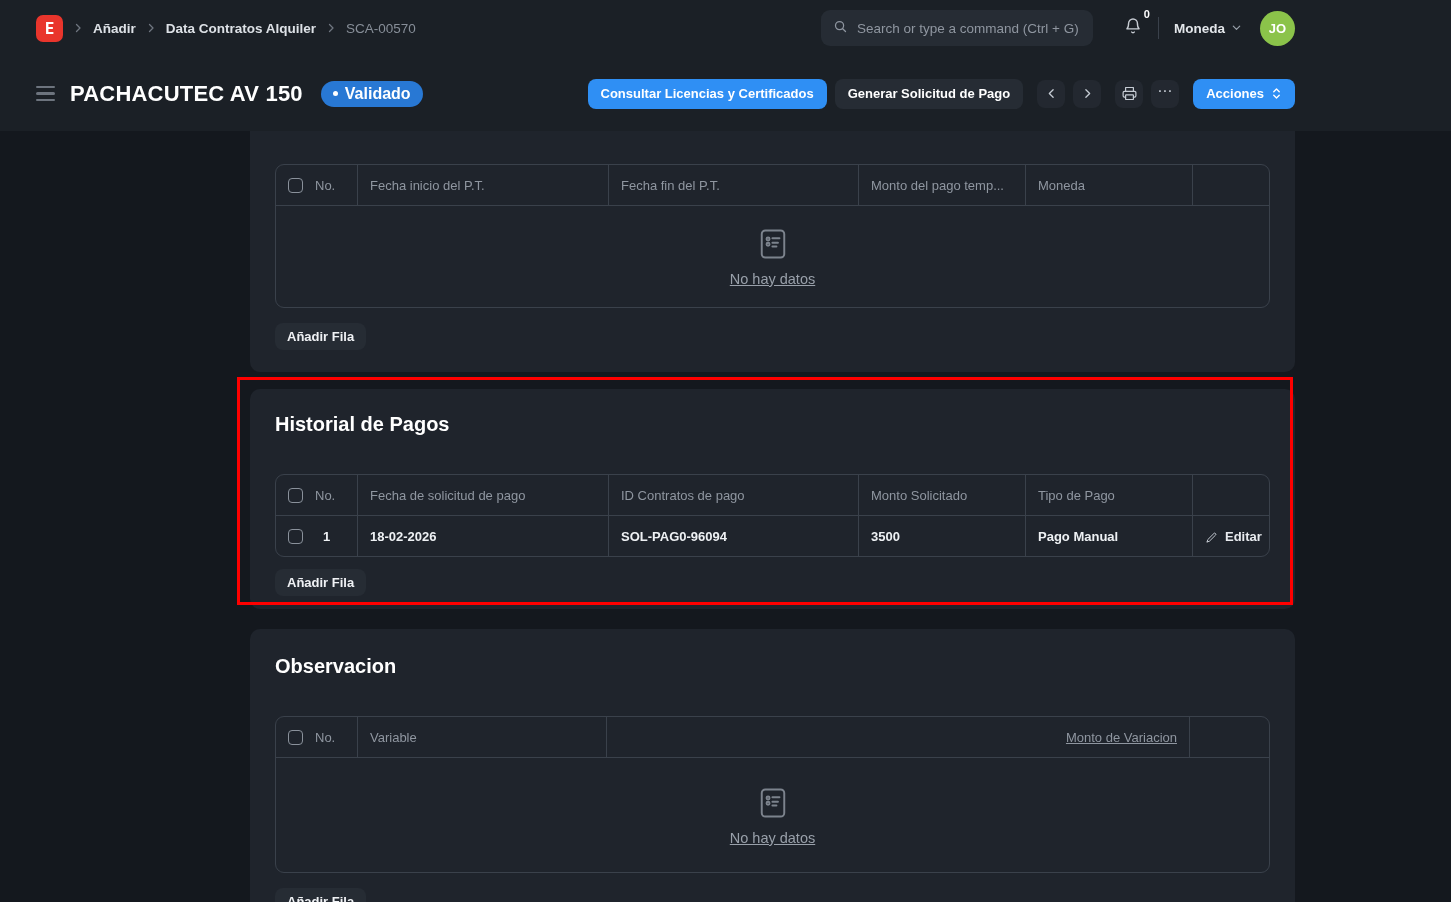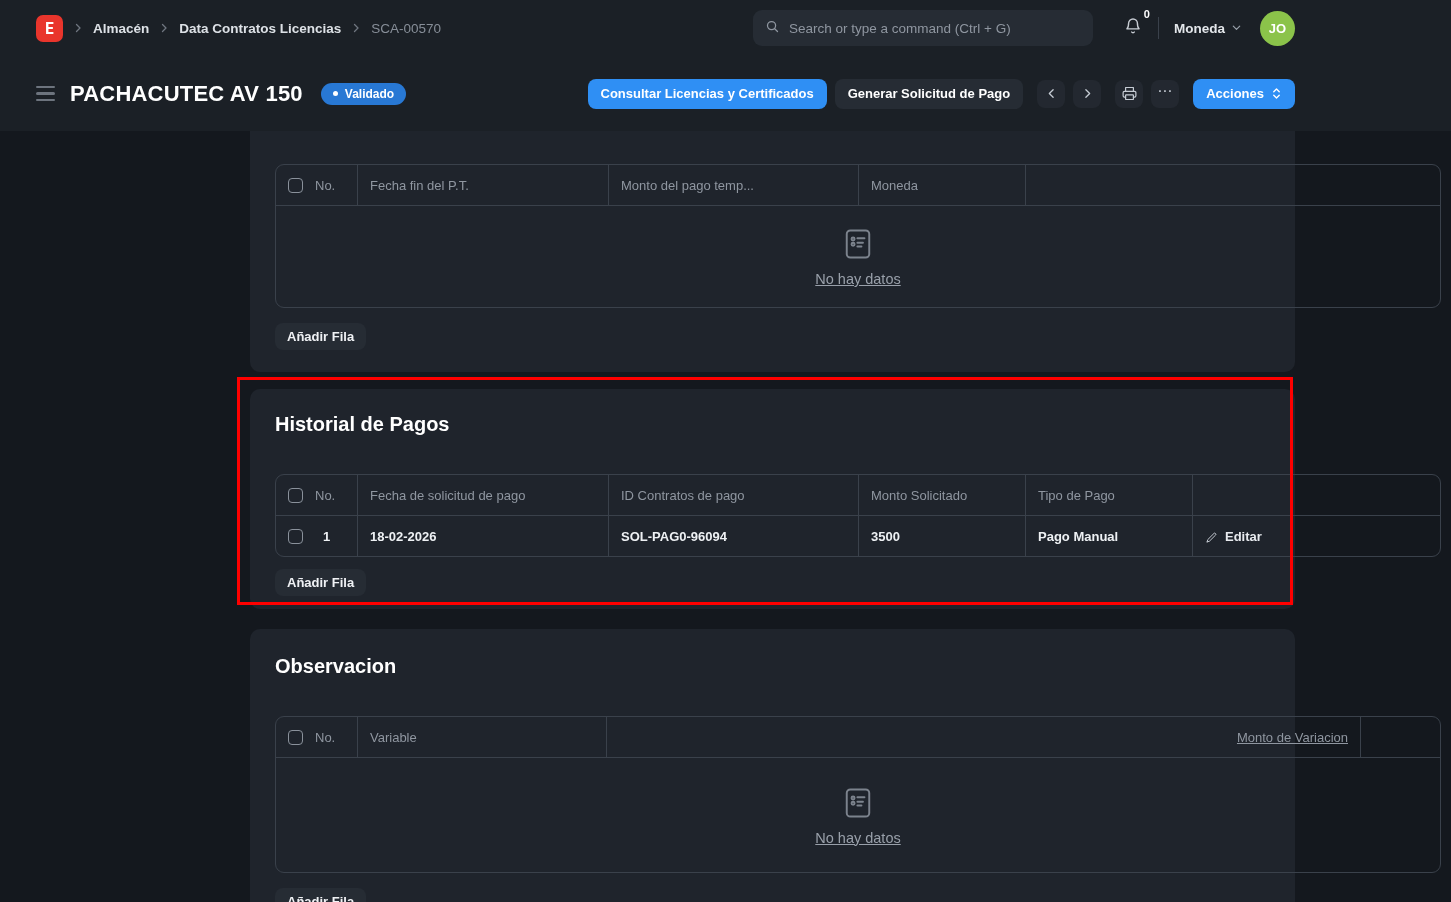--- a/index.html
+++ b/index.html
@@ -18,21 +18,21 @@
   .bar-inner{width:1259px; margin-left:36px; display:flex; align-items:center; height:100%;}
 
   
   .topbar{height:56px; background:var(--bar);}
   .logo{width:27px; height:27px; border-radius:7px; background:var(--logo-red,#e9352c);
         display:flex; align-items:center; justify-content:center; cursor:pointer; flex:0 0 auto;}
   .logo span{color:#fff; font-weight:bold; font-size:16px; font-family:"DejaVu Sans Mono",monospace;}
   .crumb-sep{display:flex; align-items:center; margin:0 9px; flex:0 0 auto;}
   .crumb{font-size:13.5px; font-weight:bold; color:#dde1e6; text-decoration:none; white-space:nowrap; cursor:pointer;}
   .crumb.current{color:#878e98; font-weight:normal; cursor:default;}
-  .search{margin-left:auto; width:340px; height:36px; background:var(--subtle); border-radius:9px;
+  .search{margin-left:auto; width:272px; height:36px; background:var(--subtle); border-radius:9px;
           display:flex; align-items:center; gap:9px; padding:0 12px;}
   .search input{background:transparent; border:none; outline:none; color:var(--text);
           font-size:13.5px; width:100%; font-family:inherit;}
   .search input::placeholder{color:#8f96a0;}
   .bell-wrap{position:relative; margin-left:30px; cursor:pointer; display:flex;}
   .bell-badge{position:absolute; top:-8px; right:-7px; font-size:11px; font-weight:bold; color:#fff;}
   .vdiv{width:1px; height:22px; background:#3a414b; margin:0 15px;}
   .help{display:flex; align-items:center; gap:6px; cursor:pointer;}
   .help span{font-size:13.5px; font-weight:bold; color:#e3e6ea;}
   .avatar{margin-left:18px; width:35px; height:35px; border-radius:50%;
@@ -40,41 +40,41 @@
           color:#fff; font-size:13px; font-weight:bold; cursor:pointer;}
 
   
   .pagehead{height:75px; background:var(--bar);}
   .hamburger{display:flex; flex-direction:column; gap:4px; margin-right:15px; cursor:pointer; padding:4px 0;}
   .hamburger i{display:block; width:19px; height:2.5px; border-radius:2px; background:#6d747e;}
   .pagehead h1{font-size:22px; font-weight:bold; letter-spacing:.2px; color:#fff; white-space:nowrap;}
   .status-badge{margin-left:18px; display:flex; align-items:center; gap:7px;
           background:var(--badge-blue,#2878d4); border-radius:999px; padding:4px 12px;}
   .status-badge .dot{width:5px; height:5px; border-radius:50%; background:#fff;}
-  .status-badge span{font-size:12px; font-weight:bold; color:#fff;}
+  .status-badge span{font-size:16px; font-weight:bold; color:#fff;}
   .ph-actions{margin-left:auto; display:flex; align-items:center; gap:8px;}
   .btn{height:30px; border:none; border-radius:8px; padding:0 13px; font-size:13px; font-weight:bold;
        font-family:inherit; display:flex; align-items:center; gap:7px; cursor:pointer; white-space:nowrap;}
   .btn-primary{background:var(--accent-blue,#2f8ff4); color:#fff;}
   .btn-dark{background:var(--subtle); color:#fff;}
   .icon-btn{width:28px; height:28px; border:none; border-radius:8px; background:var(--icon-btn);
        color:#c6ccd4; display:flex; align-items:center; justify-content:center; cursor:pointer; font-family:inherit;}
   .icon-btn.first{margin-left:6px;}
   .ellipsis{font-size:15px; letter-spacing:1px; color:#c6ccd4; padding-bottom:5px;}
   .acciones{margin-left:6px;}
 
   
   .content{position:relative; height:771px; overflow:hidden; background:var(--bg);}
   .card{background:var(--card); margin-left:250px; width:1045px; border-radius:10px; padding:24px 25px;}
   .card-top{border-top-left-radius:0; border-top-right-radius:0; padding-top:33px; padding-bottom:22px;}
   .card-historial{margin-top:17px; padding-bottom:13px;}
   .card-obs{margin-top:20px; padding-top:26px; padding-bottom:18px;}
   .section-title{font-size:20px; font-weight:bold; color:#fff; margin-bottom:38px;}
 
-  .tbl{border:1px solid var(--line); border-radius:9px; width:1166px; overflow:hidden;}
+  .tbl{border:1px solid var(--line); border-radius:9px; width:995px; overflow:hidden;}
   .trow{display:grid; grid-template-columns:81px 251px 250px 167px 167px 1fr;}
   .card-obs .trow{grid-template-columns:81px 249px 1fr 80px;}
   .td{height:40px; padding:0 12px; display:flex; align-items:center; gap:12px;
       border-left:1px solid var(--line); font-size:13px; color:var(--text); overflow:hidden; white-space:nowrap;}
   .td:first-child{border-left:none;}
   .thead .td{color:#8f96a0;}
   .thead{border-bottom:1px solid var(--line);}
   .td.right{justify-content:flex-end;text-decoration:underline;}
   .tdata .td{font-weight:bold; font-size:13px;}
   .cb{width:15px; height:15px; border:1.5px solid #8a919b; border-radius:4px; flex:0 0 auto; cursor:pointer;}
@@ -100,27 +100,27 @@
 <header class="topbar">
   <div class="bar-inner">
     <div class="logo">
       <span>E</span>
     </div>
     <span class="crumb-sep">
       <svg width="12" height="12" viewBox="0 0 24 24" fill="none" stroke="#6f7680" stroke-width="2.6" stroke-linecap="round" stroke-linejoin="round">
           <polyline points="9 5 16 12 9 19"></polyline>
         </svg>
     </span>
-    <a class="crumb">Almacén</a>
+    <a class="crumb">Añadir</a>
     <span class="crumb-sep">
       <svg width="12" height="12" viewBox="0 0 24 24" fill="none" stroke="#6f7680" stroke-width="2.6" stroke-linecap="round" stroke-linejoin="round">
           <polyline points="9 5 16 12 9 19"></polyline>
         </svg>
     </span>
-    <a class="crumb">Data Contratos Licencias</a>
+    <a class="crumb">Data Contratos Alquiler</a>
     <span class="crumb-sep">
       <svg width="12" height="12" viewBox="0 0 24 24" fill="none" stroke="#6f7680" stroke-width="2.6" stroke-linecap="round" stroke-linejoin="round">
           <polyline points="9 5 16 12 9 19"></polyline>
         </svg>
     </span>
     <span class="crumb current">SCA-00570</span>
 
     <div class="search">
       <span>
         <svg width="15" height="15" viewBox="0 0 24 24" fill="none" stroke="#8f96a0" stroke-width="2" stroke-linecap="round">
@@ -208,20 +208,21 @@
 
 <main class="content">
 
   <section class="card card-top">
     <div class="tbl">
       <div class="trow thead">
         <div class="td no-cell">
           <span class="cb"></span>
           <span>No.</span>
         </div>
+        <div class="td">Fecha inicio del P.T.</div>
         <div class="td">Fecha fin del P.T.</div>
         <div class="td">Monto del pago temp...</div>
         <div class="td">Moneda</div>
         <div class="td"></div>
       </div>
       <div class="empty-state empty-101">
         <svg width="36" height="36" viewBox="0 0 24 24" fill="none" stroke="#7c838d" stroke-width="1.3" stroke-linecap="round">
             <rect x="4.5" y="3" width="15" height="18" rx="2.4"></rect>
             <circle cx="8.7" cy="8.6" r="1"></circle>
             <line x1="11.6" y1="8.2" x2="16.3" y2="8.2"></line>

